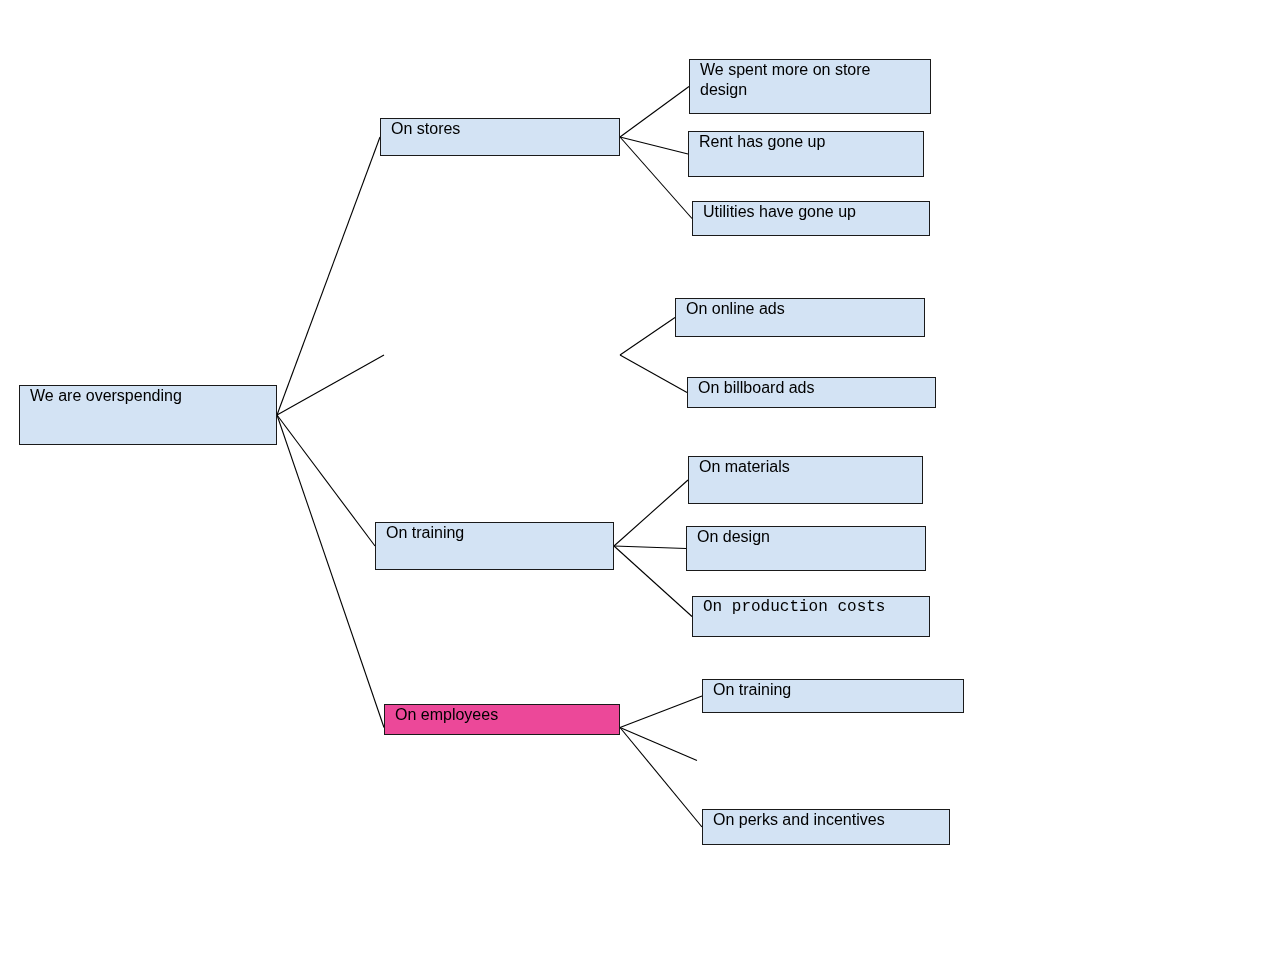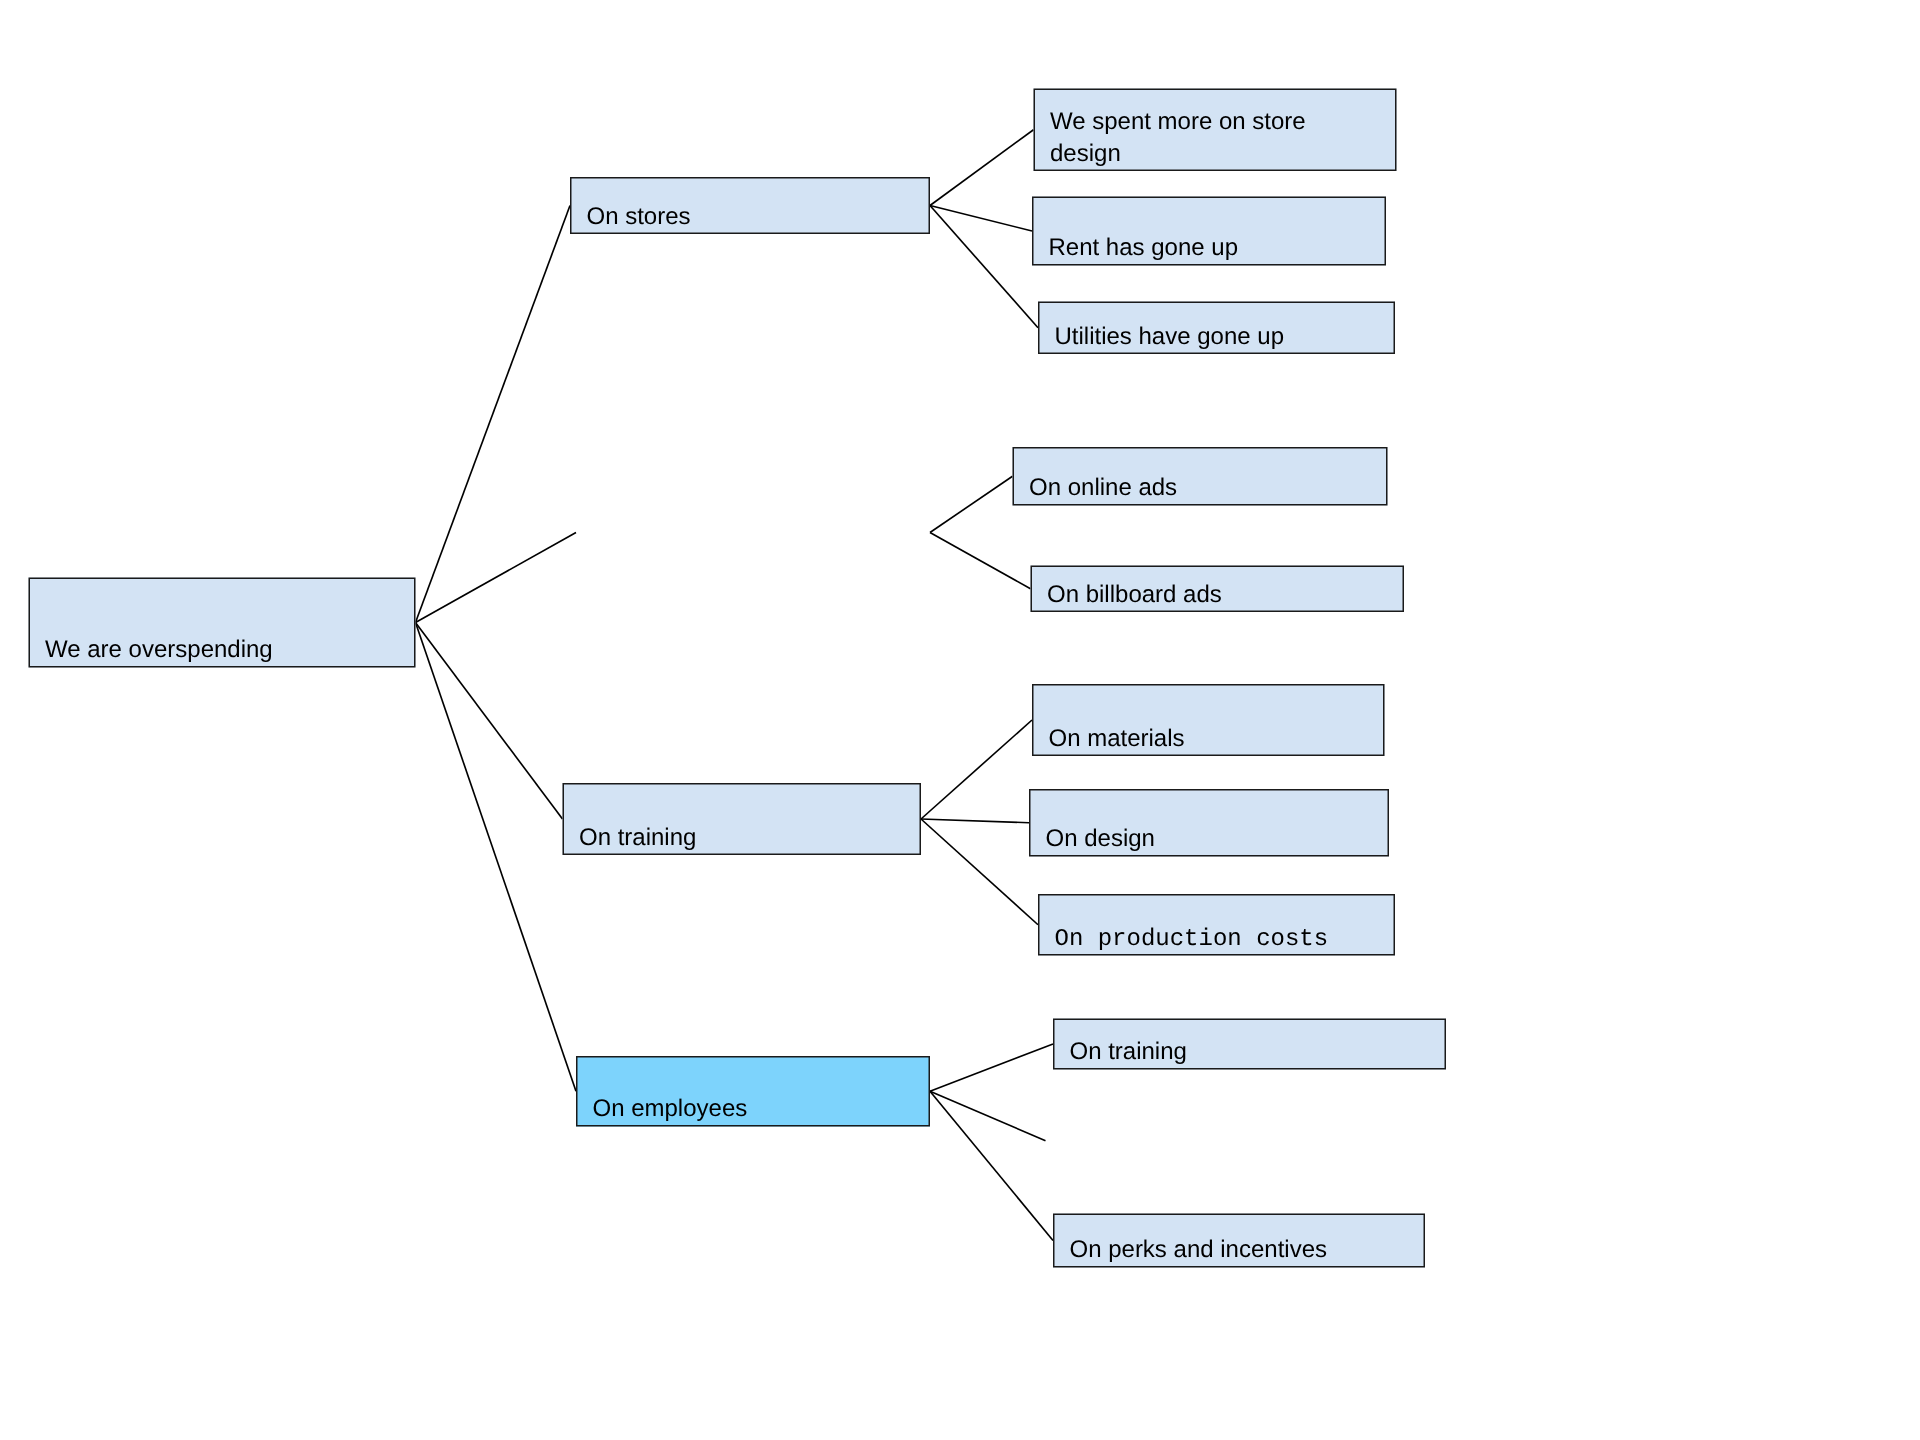--- a/index.html
+++ b/index.html
@@ -25,21 +25,21 @@
   }
   .node {
     position: absolute;
     box-sizing: border-box;
     background: #d3e3f4;
     border: 1px solid #1a1a1a;
     color: #000000;
     font-size: 16px;
     line-height: 1.28;
     display: flex;
-    align-items: flex-end;
+    align-items: flex-start;
     padding-left: 10px;
     padding-right: 6px;
     z-index: 2;
   }
   .node-label {
     display: block;
     white-space: pre-line;
   }
 </style>
 </head>
@@ -90,21 +90,21 @@
     </div>
     <div class="node" style="left: 688px; top: 456px; width: 235px; height: 48px; background: rgb(211, 227, 244); border-color: rgb(26, 26, 26);">
       <span class="node-label">On materials</span>
     </div>
     <div class="node" style="left: 686px; top: 526px; width: 240px; height: 45px; background: rgb(211, 227, 244); border-color: rgb(26, 26, 26);">
       <span class="node-label">On design</span>
     </div>
     <div class="node" style="left: 692px; top: 596px; width: 238px; height: 41px; background: rgb(211, 227, 244); border-color: rgb(26, 26, 26); font-family: Liberation Mono, monospace;">
       <span class="node-label">On production costs</span>
     </div>
-    <div class="node" style="left: 384px; top: 704px; width: 236px; height: 47px; background: #7dd3fc; border-color: rgb(26, 26, 26);">
+    <div class="node" style="left: 384px; top: 704px; width: 236px; height: 31px; background: #ec4899; border-color: rgb(26, 26, 26);">
       <span class="node-label">On employees</span>
     </div>
     <div class="node" style="left: 702px; top: 679px; width: 262px; height: 34px; background: rgb(211, 227, 244); border-color: rgb(26, 26, 26);">
       <span class="node-label">On training</span>
     </div>
     <div class="node" style="left: 702px; top: 809px; width: 248px; height: 36px; background: rgb(211, 227, 244); border-color: rgb(26, 26, 26);">
       <span class="node-label">On perks and incentives</span>
     </div>
   </div>
 

